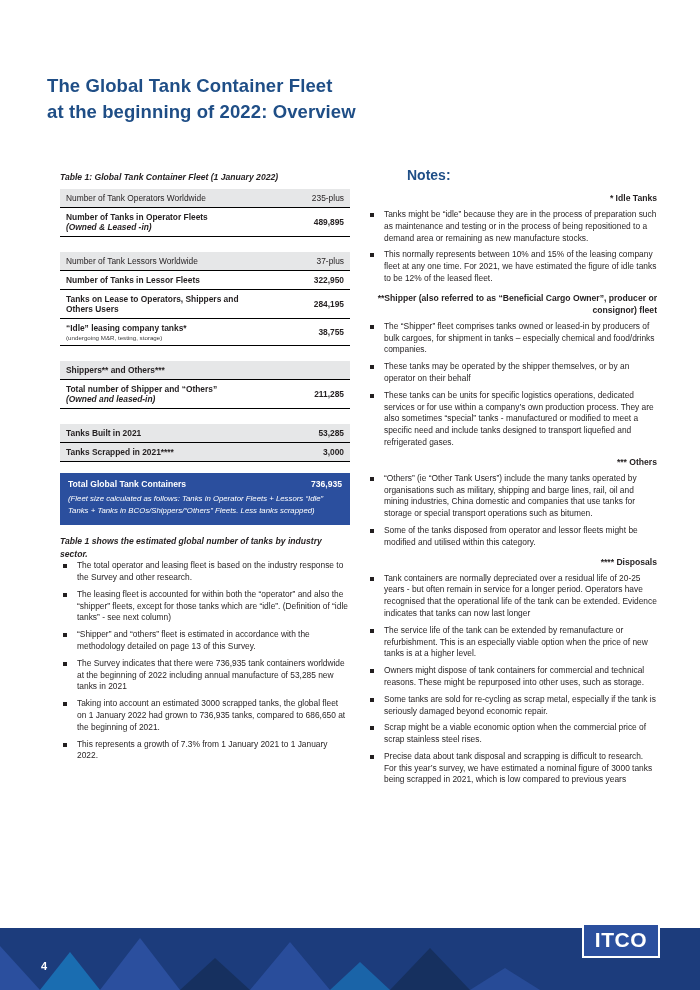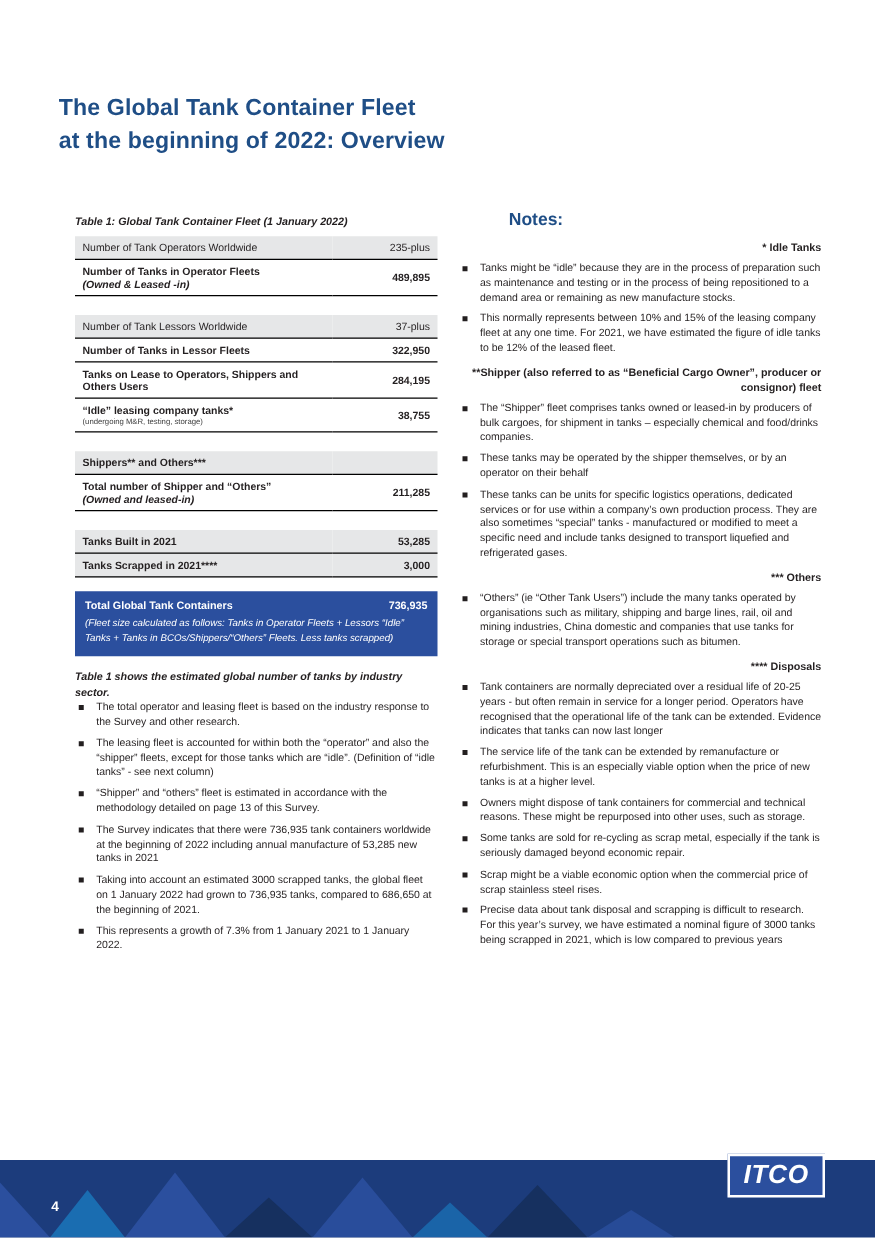--- a/index.html
+++ b/index.html
@@ -208,21 +208,20 @@
     position: absolute;
     right: 40px;
     bottom: 32px;
     background: #2b4f9e;
     border: 2px solid #ffffff;
     color: #ffffff;
     font-size: 21px;
     font-weight: bold;
     letter-spacing: 0.5px;
     padding: 3px 11px 4px 11px;
-    font-style: italic;
   }
 </style>
 </head>
 <body>
 
 <div class="page">
 
   <div class="title-block">
     <div class="title-line">The Global Tank Container Fleet</div>
     <div class="title-line">at the beginning of 2022: Overview</div>
@@ -333,20 +332,21 @@
     <div class="notes-head">**Shipper (also referred to as “Beneficial Cargo Owner”, producer or consignor) fleet</div>
     <ul class="bul">
       <li>The “Shipper” fleet comprises tanks owned or leased-in by producers of bulk cargoes, for shipment in tanks – especially chemical and food/drinks companies.</li>
       <li>These tanks may be operated by the shipper themselves, or by an operator on their behalf</li>
       <li>These tanks can be units for specific logistics operations, dedicated services or for use within a company’s own production process. They are also sometimes “special” tanks - manufactured or modified to meet a specific need and include tanks designed to transport liquefied and refrigerated gases.</li>
     </ul>
 
     <div class="notes-head">*** Others</div>
     <ul class="bul">
       <li>“Others” (ie “Other Tank Users”) include the many tanks operated by organisations such as military, shipping and barge lines, rail, oil and mining industries, China domestic and companies that use tanks for storage or special transport operations such as bitumen.</li>
+      <li>Some of the tanks disposed from operator and lessor fleets might be modified and utilised within this category.</li>
     </ul>
 
     <div class="notes-head">**** Disposals</div>
     <ul class="bul">
       <li>Tank containers are normally depreciated over a residual life of 20-25 years - but often remain in service for a longer period. Operators have recognised that the operational life of the tank can be extended. Evidence indicates that tanks can now last longer</li>
       <li>The service life of the tank can be extended by remanufacture or refurbishment. This is an especially viable option when the price of new tanks is at a higher level.</li>
       <li>Owners might dispose of tank containers for commercial and technical reasons. These might be repurposed into other uses, such as storage.</li>
       <li>Some tanks are sold for re-cycling as scrap metal, especially if the tank is seriously damaged beyond economic repair.</li>
       <li>Scrap might be a viable economic option when the commercial price of scrap stainless steel rises.</li>
       <li>Precise data about tank disposal and scrapping is difficult to research. For this year’s survey, we have estimated a nominal figure of 3000 tanks being scrapped in 2021, which is low compared to previous years</li>

